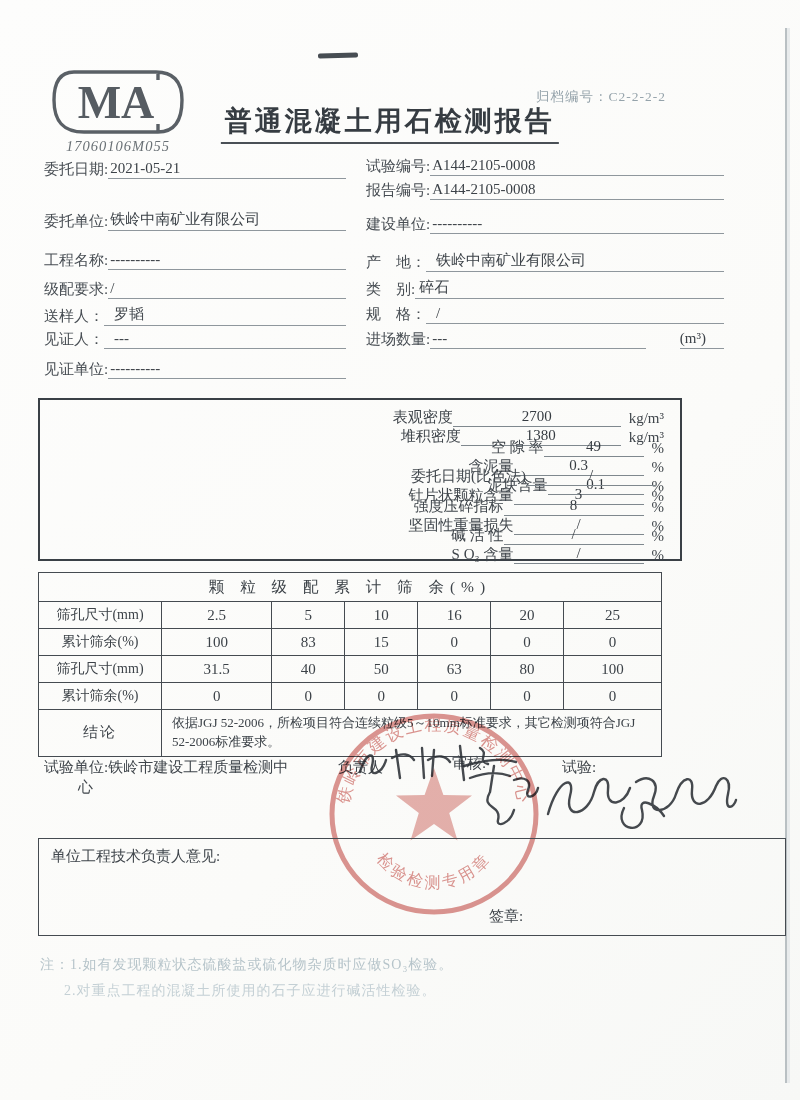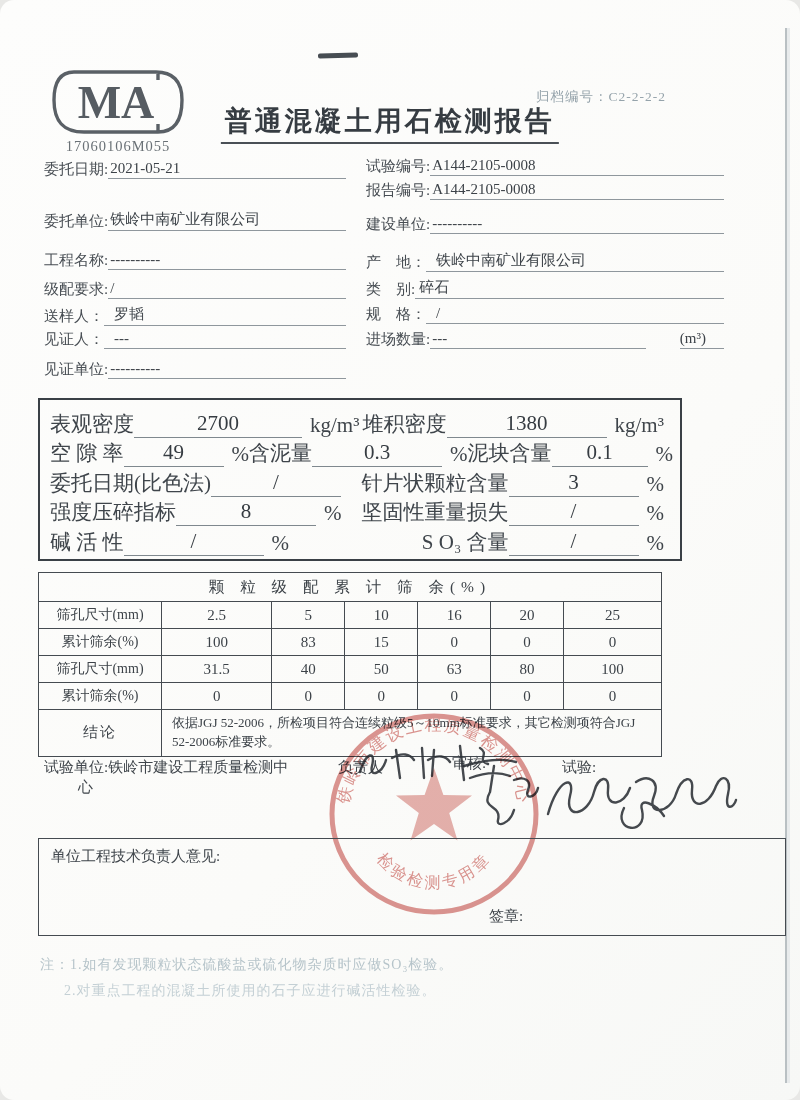--- a/index.html
+++ b/index.html
@@ -2,40 +2,39 @@
 <html><head>
 <meta charset="utf-8">
 <style>
   html,body{margin:0;padding:0;background:#e8e8e6;}
   .scan-page{
     position:relative;width:800px;height:1100px;margin:0 auto;
     background:linear-gradient(135deg,#fdfdfc 0%,#fbfbf9 60%,#f7f8f6 100%);
     overflow:hidden;
     font-family:"Liberation Serif","DejaVu Serif",serif;
     color:#3d4349;
-    border-radius:14px;
   }
   .edge-line{position:absolute;left:785px;top:28px;width:2px;height:1055px;background:#b9c0c3;}
   .edge-line2{position:absolute;left:787px;top:28px;width:3px;height:1055px;background:#e8ebec;}
   .top-mark{position:absolute;left:318px;top:53px;width:40px;height:5px;background:#474d53;border-radius:2px;transform:rotate(-1.5deg);}
   
   .cma{position:absolute;left:50px;top:66px;}
-  .cma-code{position:absolute;left:40px;top:138px;width:156px;text-align:center;font-size:14.5px;letter-spacing:1px;color:#6a7176;}
+  .cma-code{position:absolute;left:40px;top:138px;width:156px;text-align:center;font-size:14.5px;letter-spacing:1px;color:#6a7176;font-style:italic;}
   .archive{position:absolute;left:536px;top:88px;font-size:13.5px;letter-spacing:1px;color:#95a3ab;}
   .doc-title{position:absolute;left:400px;top:103px;transform:translateX(-53%);font-size:27px;font-weight:bold;letter-spacing:3px;color:#363c42;border-bottom:2px solid #4a5056;padding:0 4px 3px 4px;white-space:nowrap;}
   
   .fld{position:absolute;display:flex;align-items:flex-end;font-size:15px;}
   .fld .lbl{white-space:nowrap;color:#474d53;}
   .fld .val{flex:1;border-bottom:1.5px solid #8f979d;padding:0 0 1px 10px;color:#3c4248;white-space:nowrap;}
   .fld .sfx{border-bottom:1.5px solid #8f979d;padding:0 18px 1px 0;color:#3c4248;margin-left:34px;}
   .colL{left:44px;width:302px;}
   .colR{left:366px;width:358px;}
   
   .props{position:absolute;left:38px;top:398px;width:644px;height:163px;border:2px solid #3a4046;padding:8px 10px 0 10px;box-sizing:border-box;}
-  .prow{display:flex;align-items:flex-end;height:29.5px;justify-content:space-between;padding-right:6px;font-size:21px;}
+  .prow{display:flex;align-items:flex-end;height:29.5px;justify-content:space-between;padding-right:6px;font-size:15px;flex-direction:column;}
   .pgrp{display:flex;align-items:flex-end;}
   .plbl{white-space:nowrap;color:#3f454b;}
   .pval{border-bottom:1.5px solid #7f888e;text-align:center;padding-bottom:1px;color:#363c42;}
   .punit{margin-left:8px;white-space:nowrap;color:#3f454b;}
   
   .sieve{position:absolute;left:38px;top:572px;width:624px;border-collapse:collapse;font-size:15px;color:#3c4248;}
   .sieve td{border:1.5px solid #454b51;text-align:center;padding:2px 3px;height:22px;}
   .sieve .ttl{font-size:15.5px;letter-spacing:6px;height:24px;}
   .sieve .hd{font-size:14px;width:116px;}
   .sieve .concl-lbl{letter-spacing:2px;}

